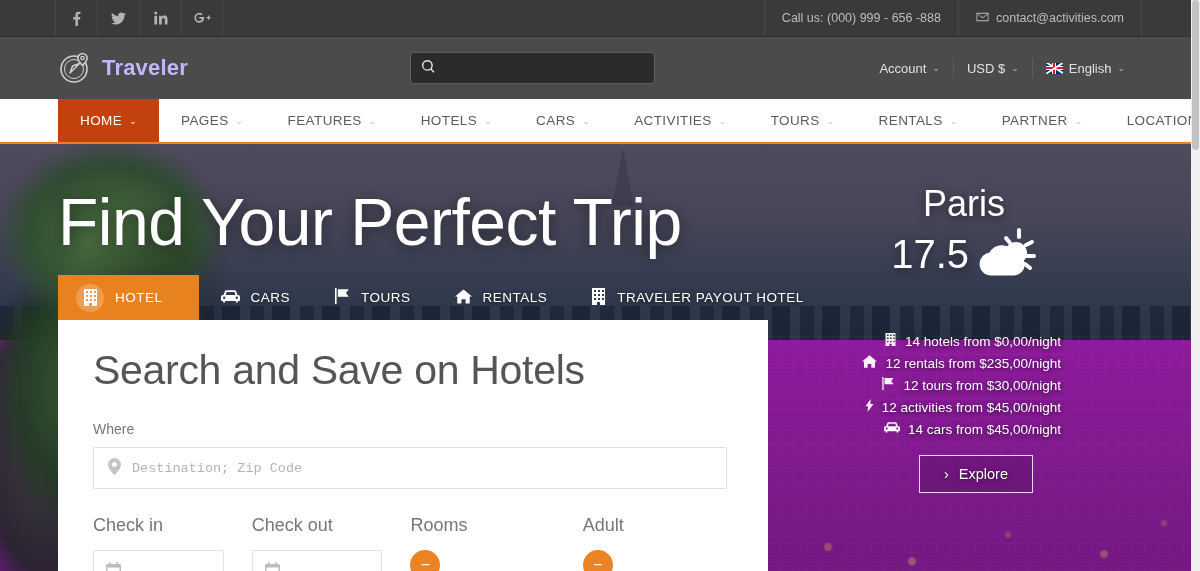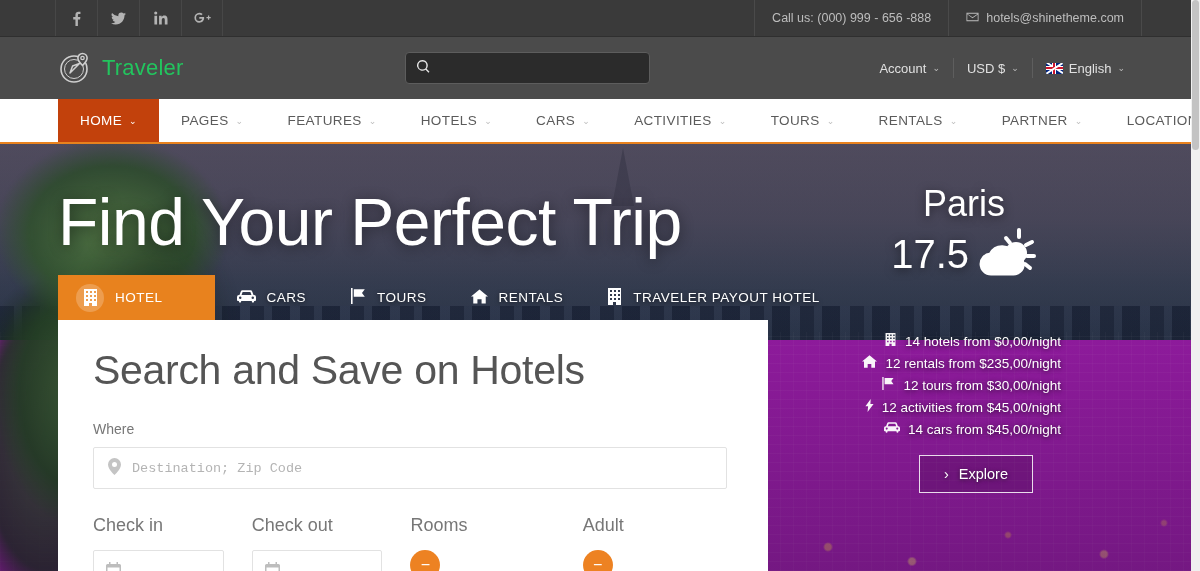--- a/index.html
+++ b/index.html
@@ -38,21 +38,21 @@
   .header {
     height:62px; background:#4b4b4b;
     display:flex; align-items:center;
   }
   .logo {
     display:flex; align-items:center; gap:10px;
     margin-left:58px; cursor:pointer;
   }
   .logo-mark { width:34px; height:34px; }
   .logo-text {
-    font-size:22px; color:#22c55e; font-weight:400; letter-spacing:.2px;
+    font-size:22px; color:#c4b5fd; font-weight:700; letter-spacing:.2px;
   }
   .searchbox {
     width:245px; height:32px; margin-left:222px;
     background:#2b2b2b; border:1px solid #5d5d5d; border-radius:4px;
     display:flex; align-items:center; padding:0 11px;
   }
   .searchbox svg { fill:#e8e8e8; }
   .searchbox input {
     background:transparent; border:0; outline:none;
     color:#ddd; font-size:12.5px; margin-left:9px; width:100%;
@@ -189,21 +189,21 @@
   .tabs {
     position:absolute; left:58px; top:131px;
     display:flex; align-items:stretch; height:45px;
   }
   .tab {
     display:flex; align-items:center; gap:11px;
     padding:0 22px; color:#fff; font-size:13.5px;
     letter-spacing:.5px; cursor:pointer; white-space:nowrap;
     text-shadow:0 1px 4px rgba(0,0,0,.6);
   }
-  .tab.active { background:#e8821e; padding-left:18px; padding-right:52px; text-shadow:none; }
+  .tab.active { background:#e8821e; padding-left:18px; padding-right:36px; text-shadow:none; }
   .tab-icon-circle {
     width:28px; height:28px; border-radius:50%;
     background:rgba(255,255,255,.22);
     display:flex; align-items:center; justify-content:center; flex:none;
   }
 
   
   .panel {
     position:absolute; left:58px; top:176px;
     width:710px; height:251px; background:#fff;
@@ -303,21 +303,21 @@
     <div class="topbar-right">
       <div class="tb-item">
         <span>Call us: (000) 999 - 656 -888</span>
       </div>
       <div class="tb-item">
         <span>
           <svg width="13" height="10" viewBox="0 0 14 10">
               <path fill="#bdbdbd" d="M.5.5h13v9H.5v-9zm.9.9L7 5.3l5.6-3.9H1.4zm11.7.7L7 6.3 1.4 2.1v6.5h11.2V2.1z"></path>
             </svg>
         </span>
-        <span>hotels@shinetheme.com</span>
+        <span>contact@activities.com</span>
       </div>
     </div>
   </div>
 
   <div class="header">
     <div class="logo">
       <span class="logo-mark">
         <svg width="34" height="34" viewBox="0 0 34 34">
           <circle cx="16" cy="18" r="13" fill="none" stroke="#cfcfcf" stroke-width="1.6"></circle>
           <circle cx="16" cy="18" r="9.5" fill="none" stroke="#cfcfcf" stroke-width="1"></circle>

